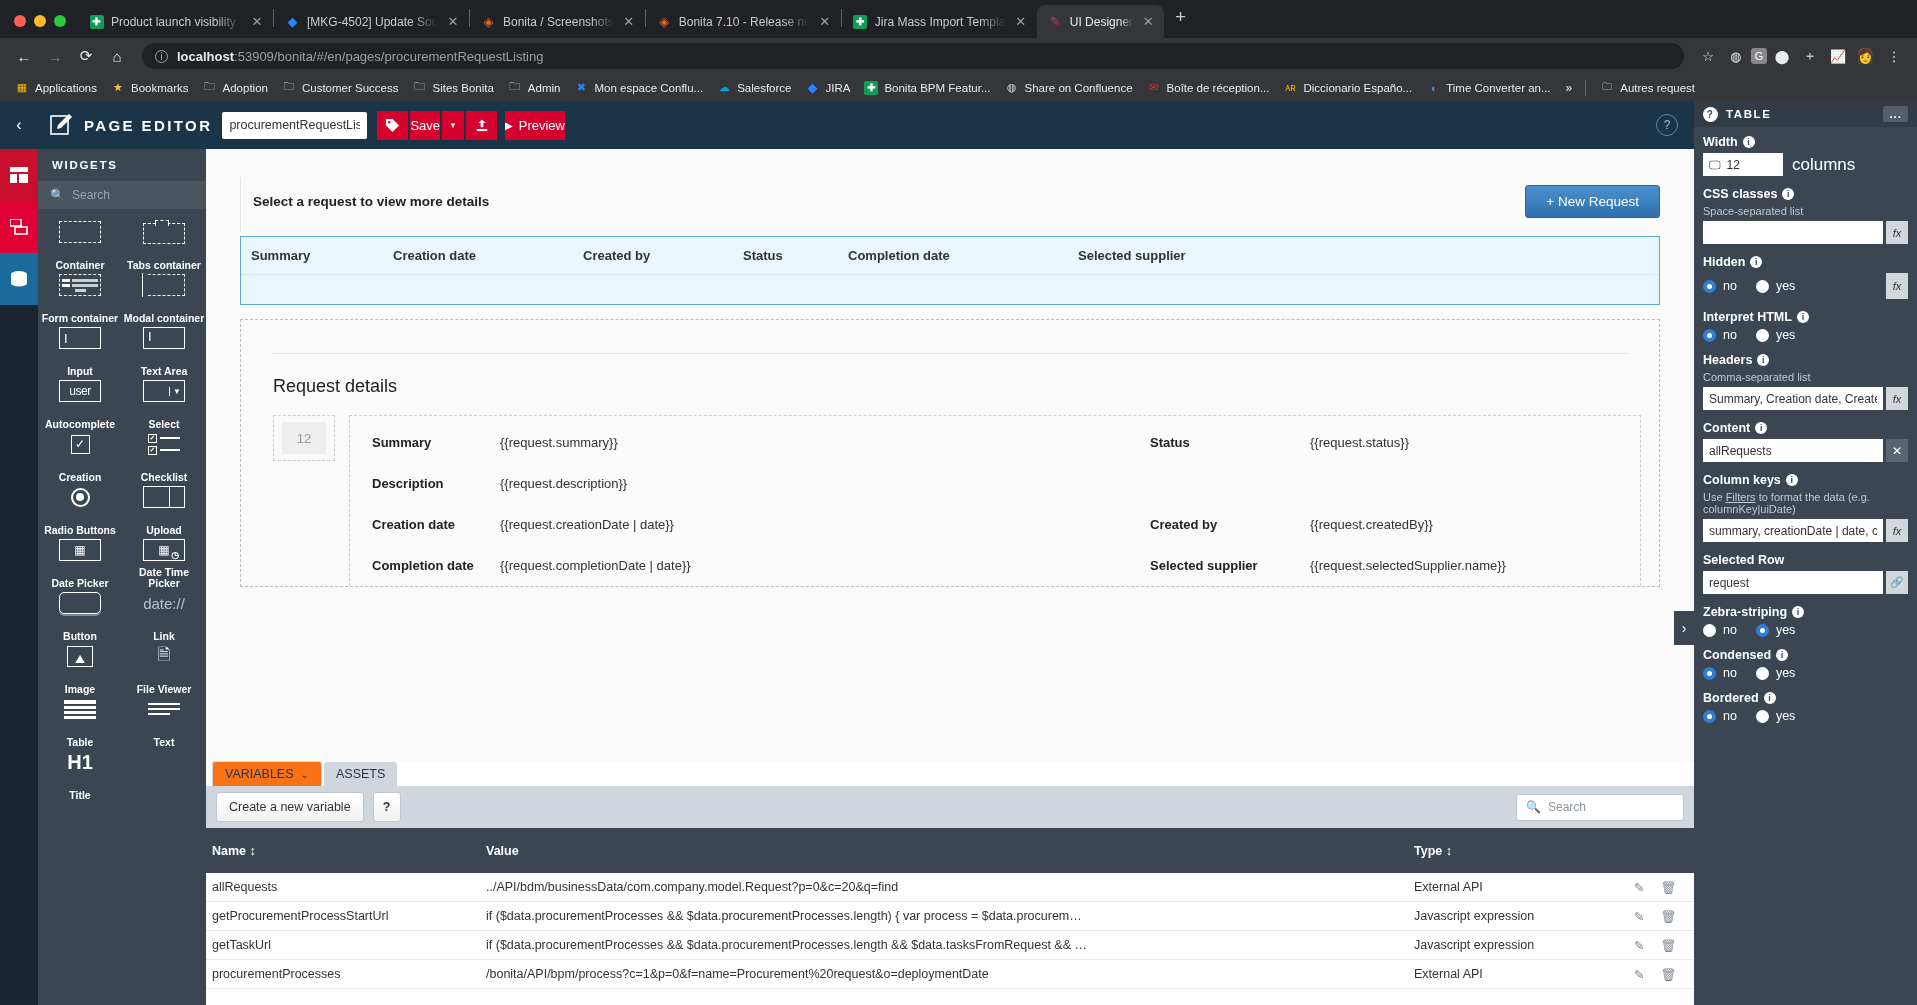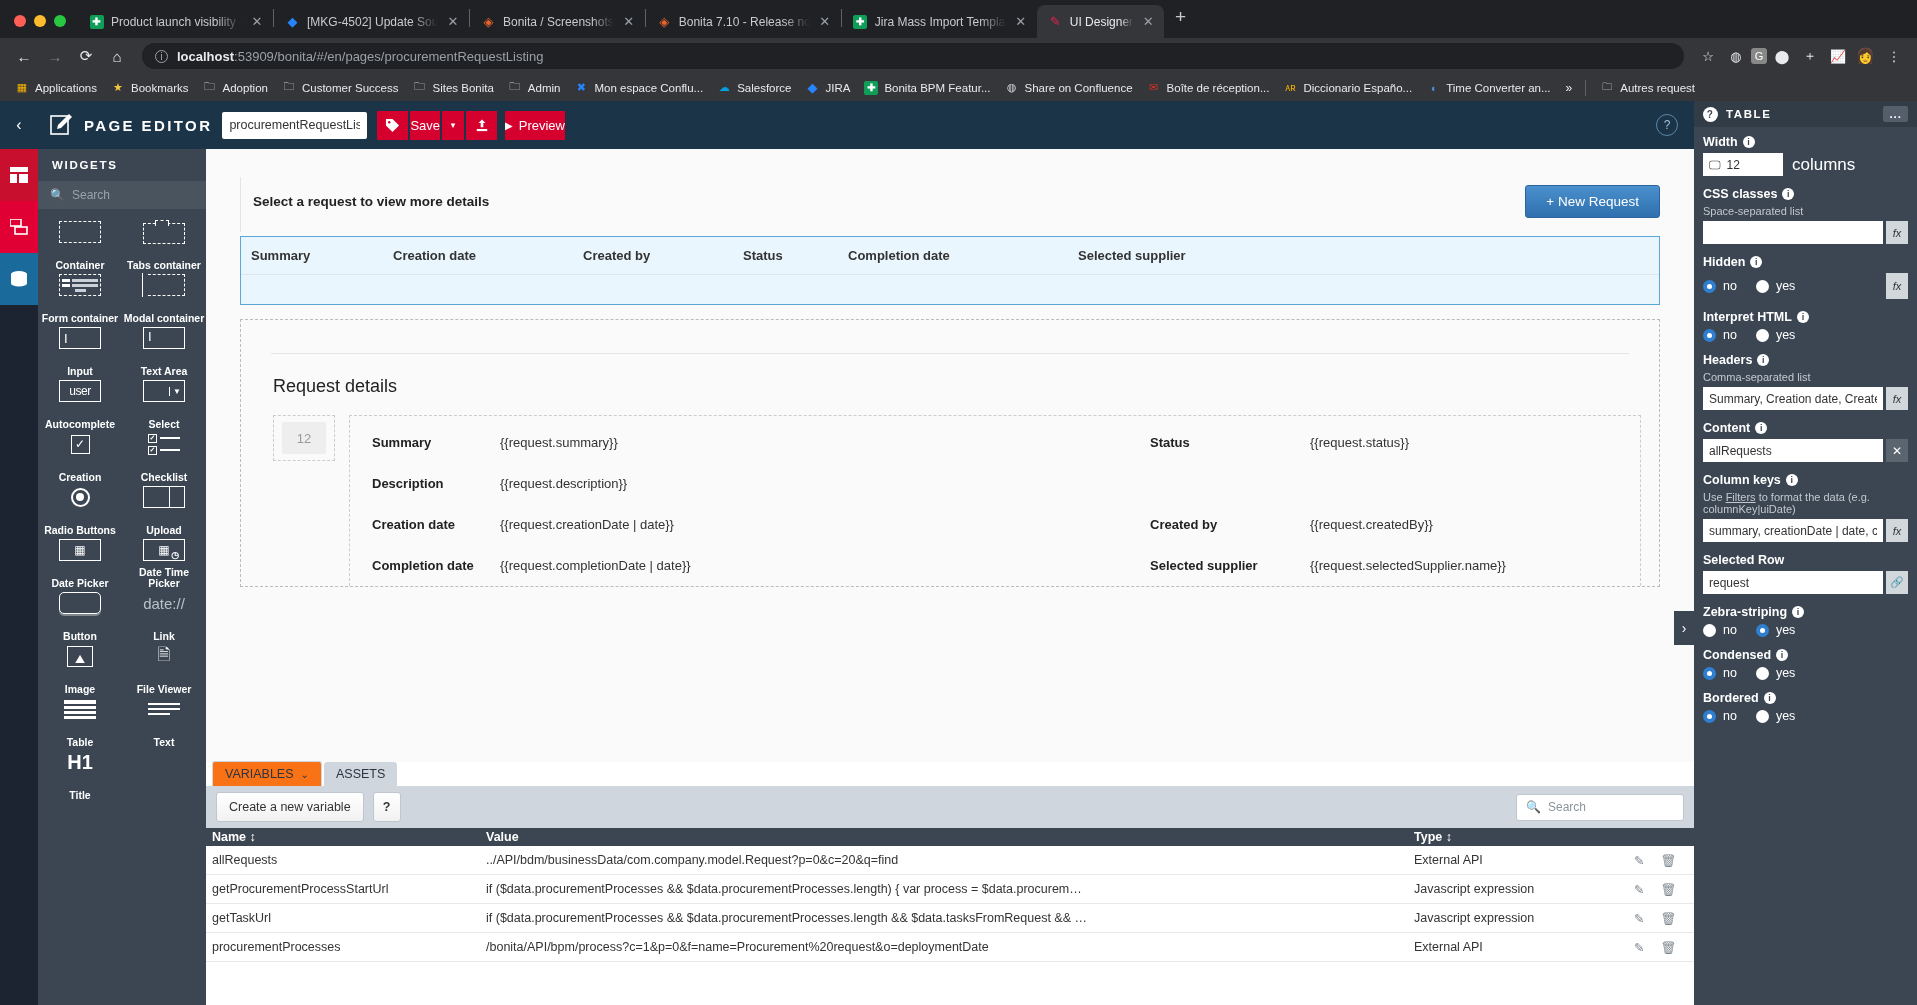--- a/index.html
+++ b/index.html
@@ -124,21 +124,21 @@
 
   
   .varpane { height:243px; flex-shrink:0; display:flex; flex-direction:column; background:#fff; }
   .vtabs { display:flex; gap:2px; padding-left:6px; background:transparent; height:24px; align-items:flex-end; }
   .vtab { background:#cfd6dd; color:#2b3440; font-size:12.5px; padding:5px 12px; border-radius:3px 3px 0 0; cursor:pointer; display:flex; align-items:center; gap:7px; }
   .vtab.active { background:#f97316; border:1px solid #cfd6dd; border-bottom:none;text-align:center; }
   .vtoolbar { background:#cfd6dd; height:42px; display:flex; align-items:center; padding:0 10px; gap:9px; }
   .vbtn { background:linear-gradient(#fff,#f1f1f1); border:1px solid #bfc6cd; border-radius:3px; font-size:12.5px; padding:7px 12px; color:#333; cursor:pointer; font-family:inherit; }
   .vbtn.q { width:28px; padding:0; height:30px; display:flex; align-items:center; justify-content:center; font-weight:bold; }
   .vsearch { margin-left:auto; width:168px; height:27px; background:#fff; border:1px solid #bfc6cd; border-radius:3px; display:flex; align-items:center; gap:7px; padding:0 9px; color:#8d949b; font-size:12px; }
-  .vthead { background:#3b4652; color:#fff; display:flex; height:18px; align-items:center; font-size:12.5px; font-weight:bold; }
+  .vthead { background:#3b4652; color:#fff; display:flex; height:45px; align-items:center; font-size:12.5px; font-weight:bold; }
   .vtr { display:flex; height:29px; align-items:center; font-size:12.5px; color:#333; border-bottom:1px solid #e9e9e9; }
   .c-name{ width:280px; padding-left:6px; } .c-val{ flex:1; } .c-type{ width:220px; } .c-act{ width:60px; display:flex; gap:16px; color:#7b848d; }
   .trunc { overflow:hidden; text-overflow:ellipsis; white-space:nowrap; padding-right:14px; }
 
   
   .props { width:223px; background:#3b4652; color:#fff; flex-shrink:0; display:flex; flex-direction:column; overflow:hidden; }
   .pr-hd { height:26px; background:#323c47; display:flex; align-items:center; padding:0 9px; gap:8px; font-size:11.5px; letter-spacing:1.6px; font-weight:bold; }
   .pr-hd .qm { width:15px;height:15px;border-radius:50%;background:#fff;color:#3b4652;display:flex;align-items:center;justify-content:center;font-size:10px;font-weight:bold; }
   .pr-hd .dots { margin-left:auto; background:#555f6b; padding:2px 6px; border-radius:2px; letter-spacing:1px; }
   .pr-body { flex:1; padding:8px 9px 0 9px; overflow:hidden; }

